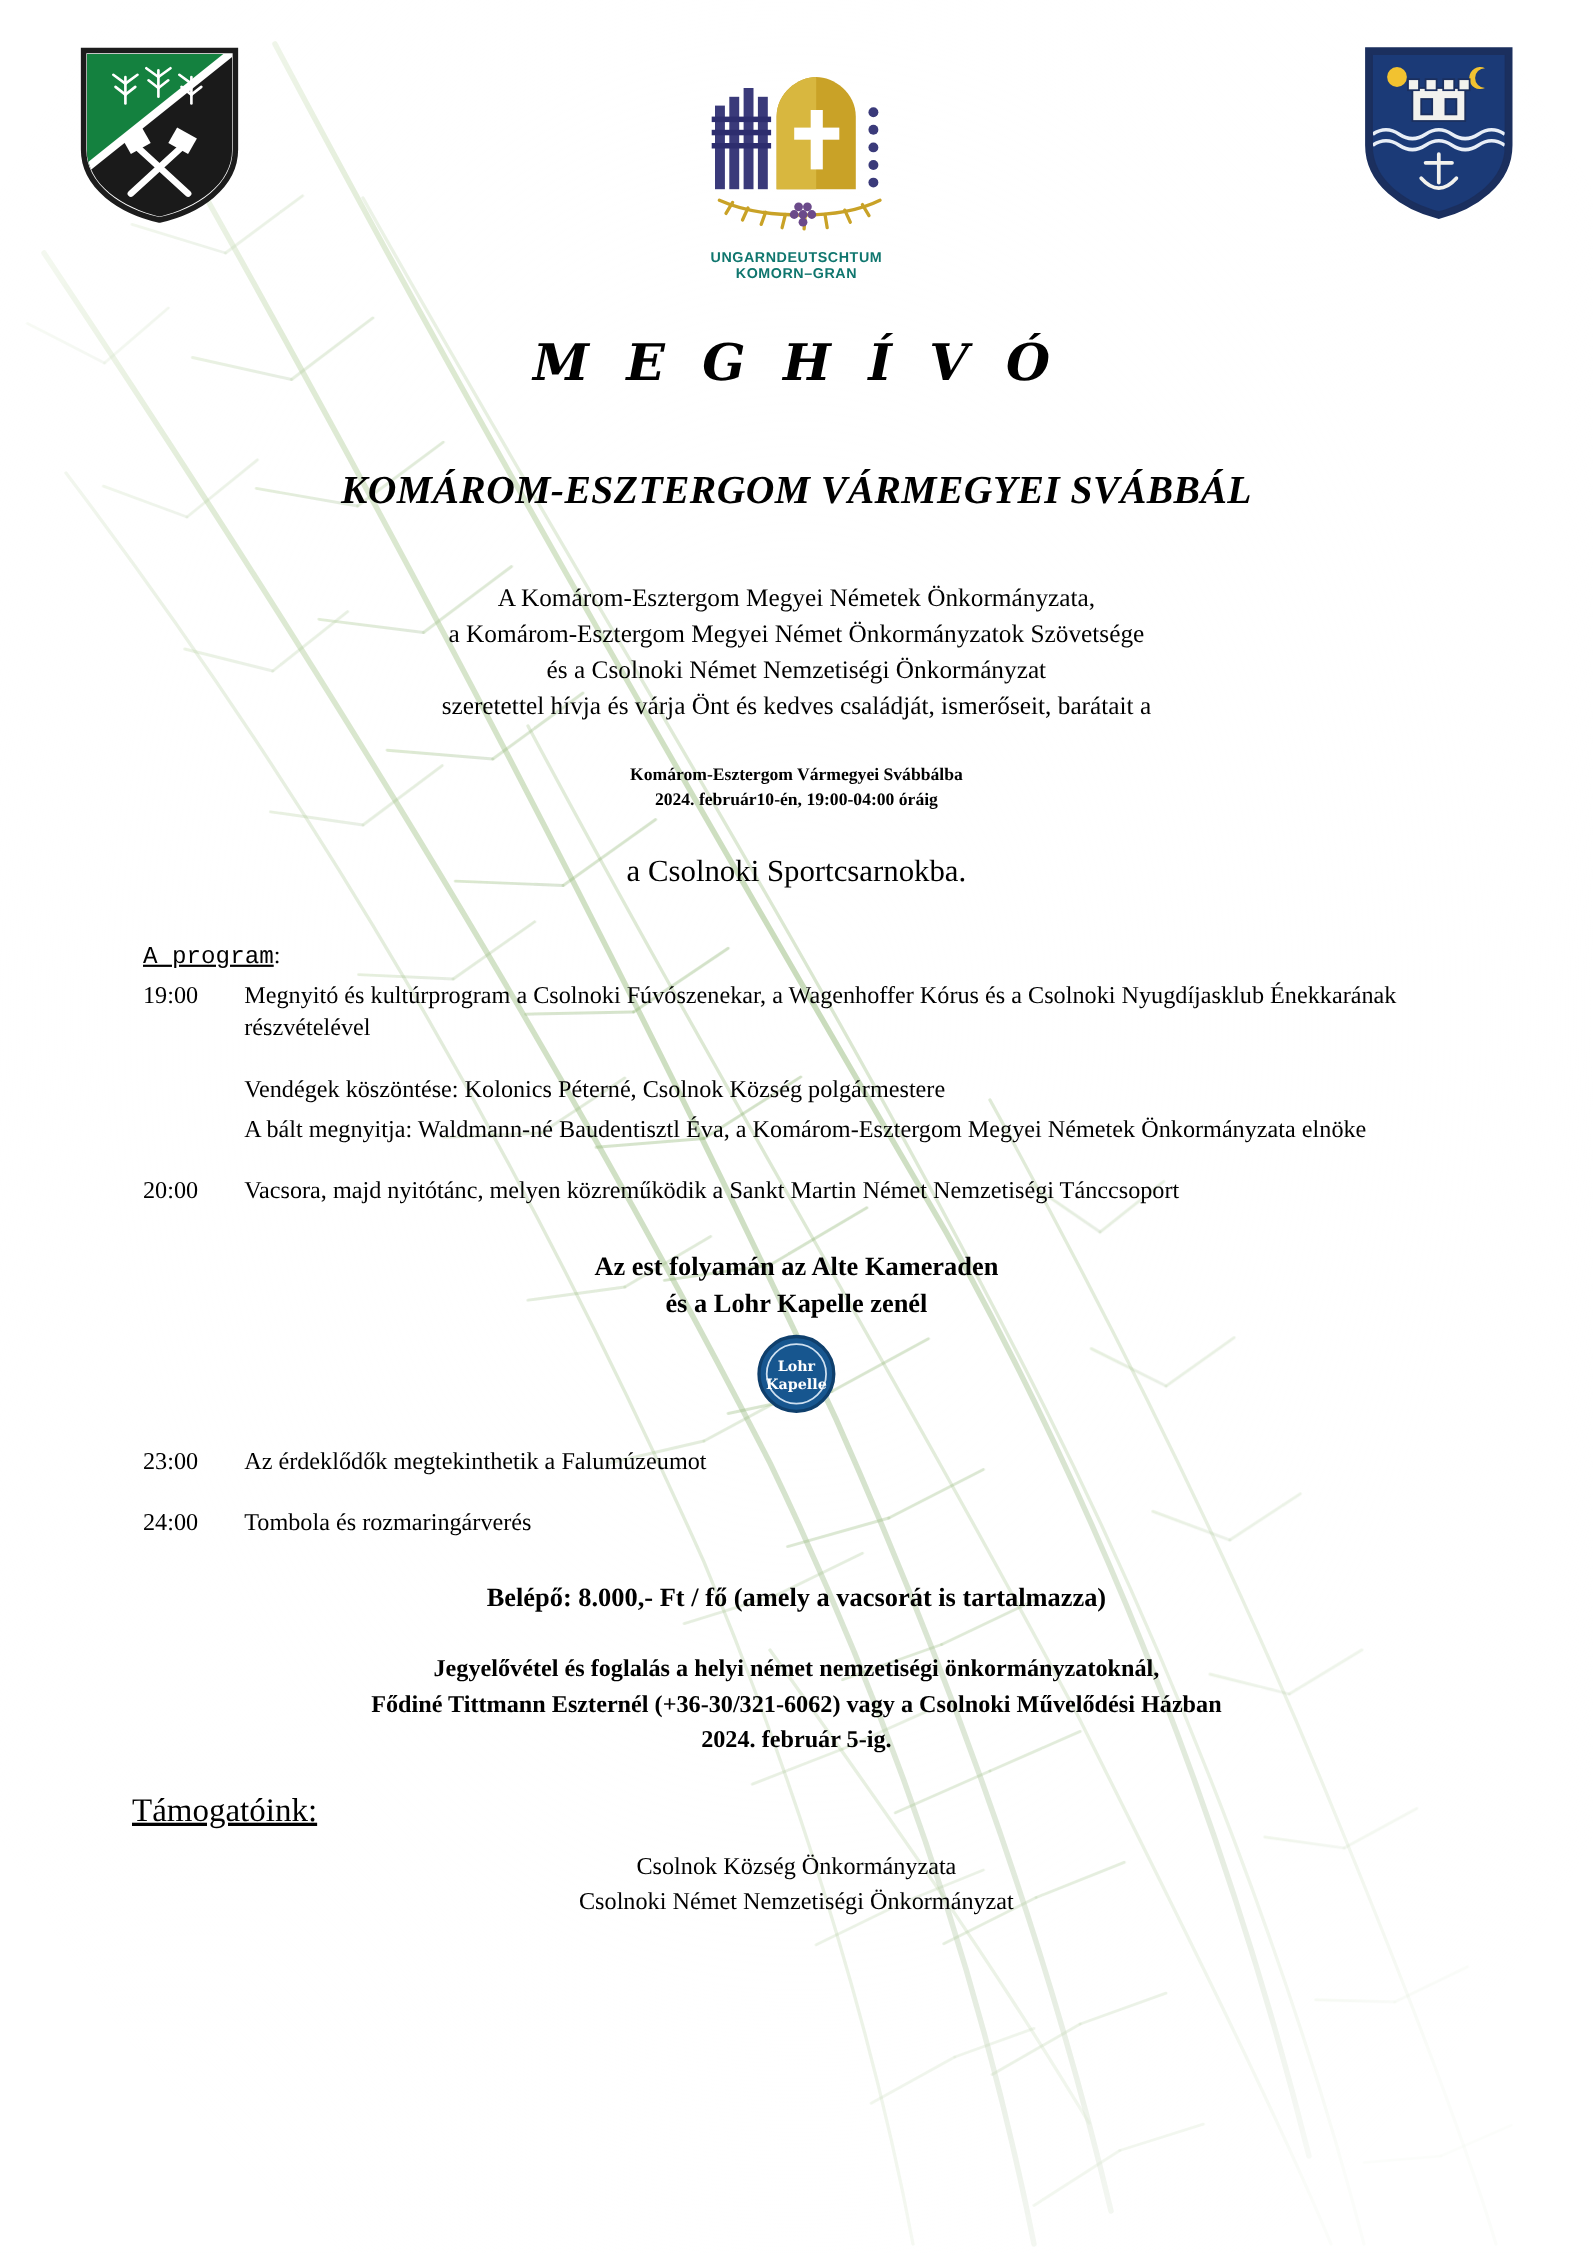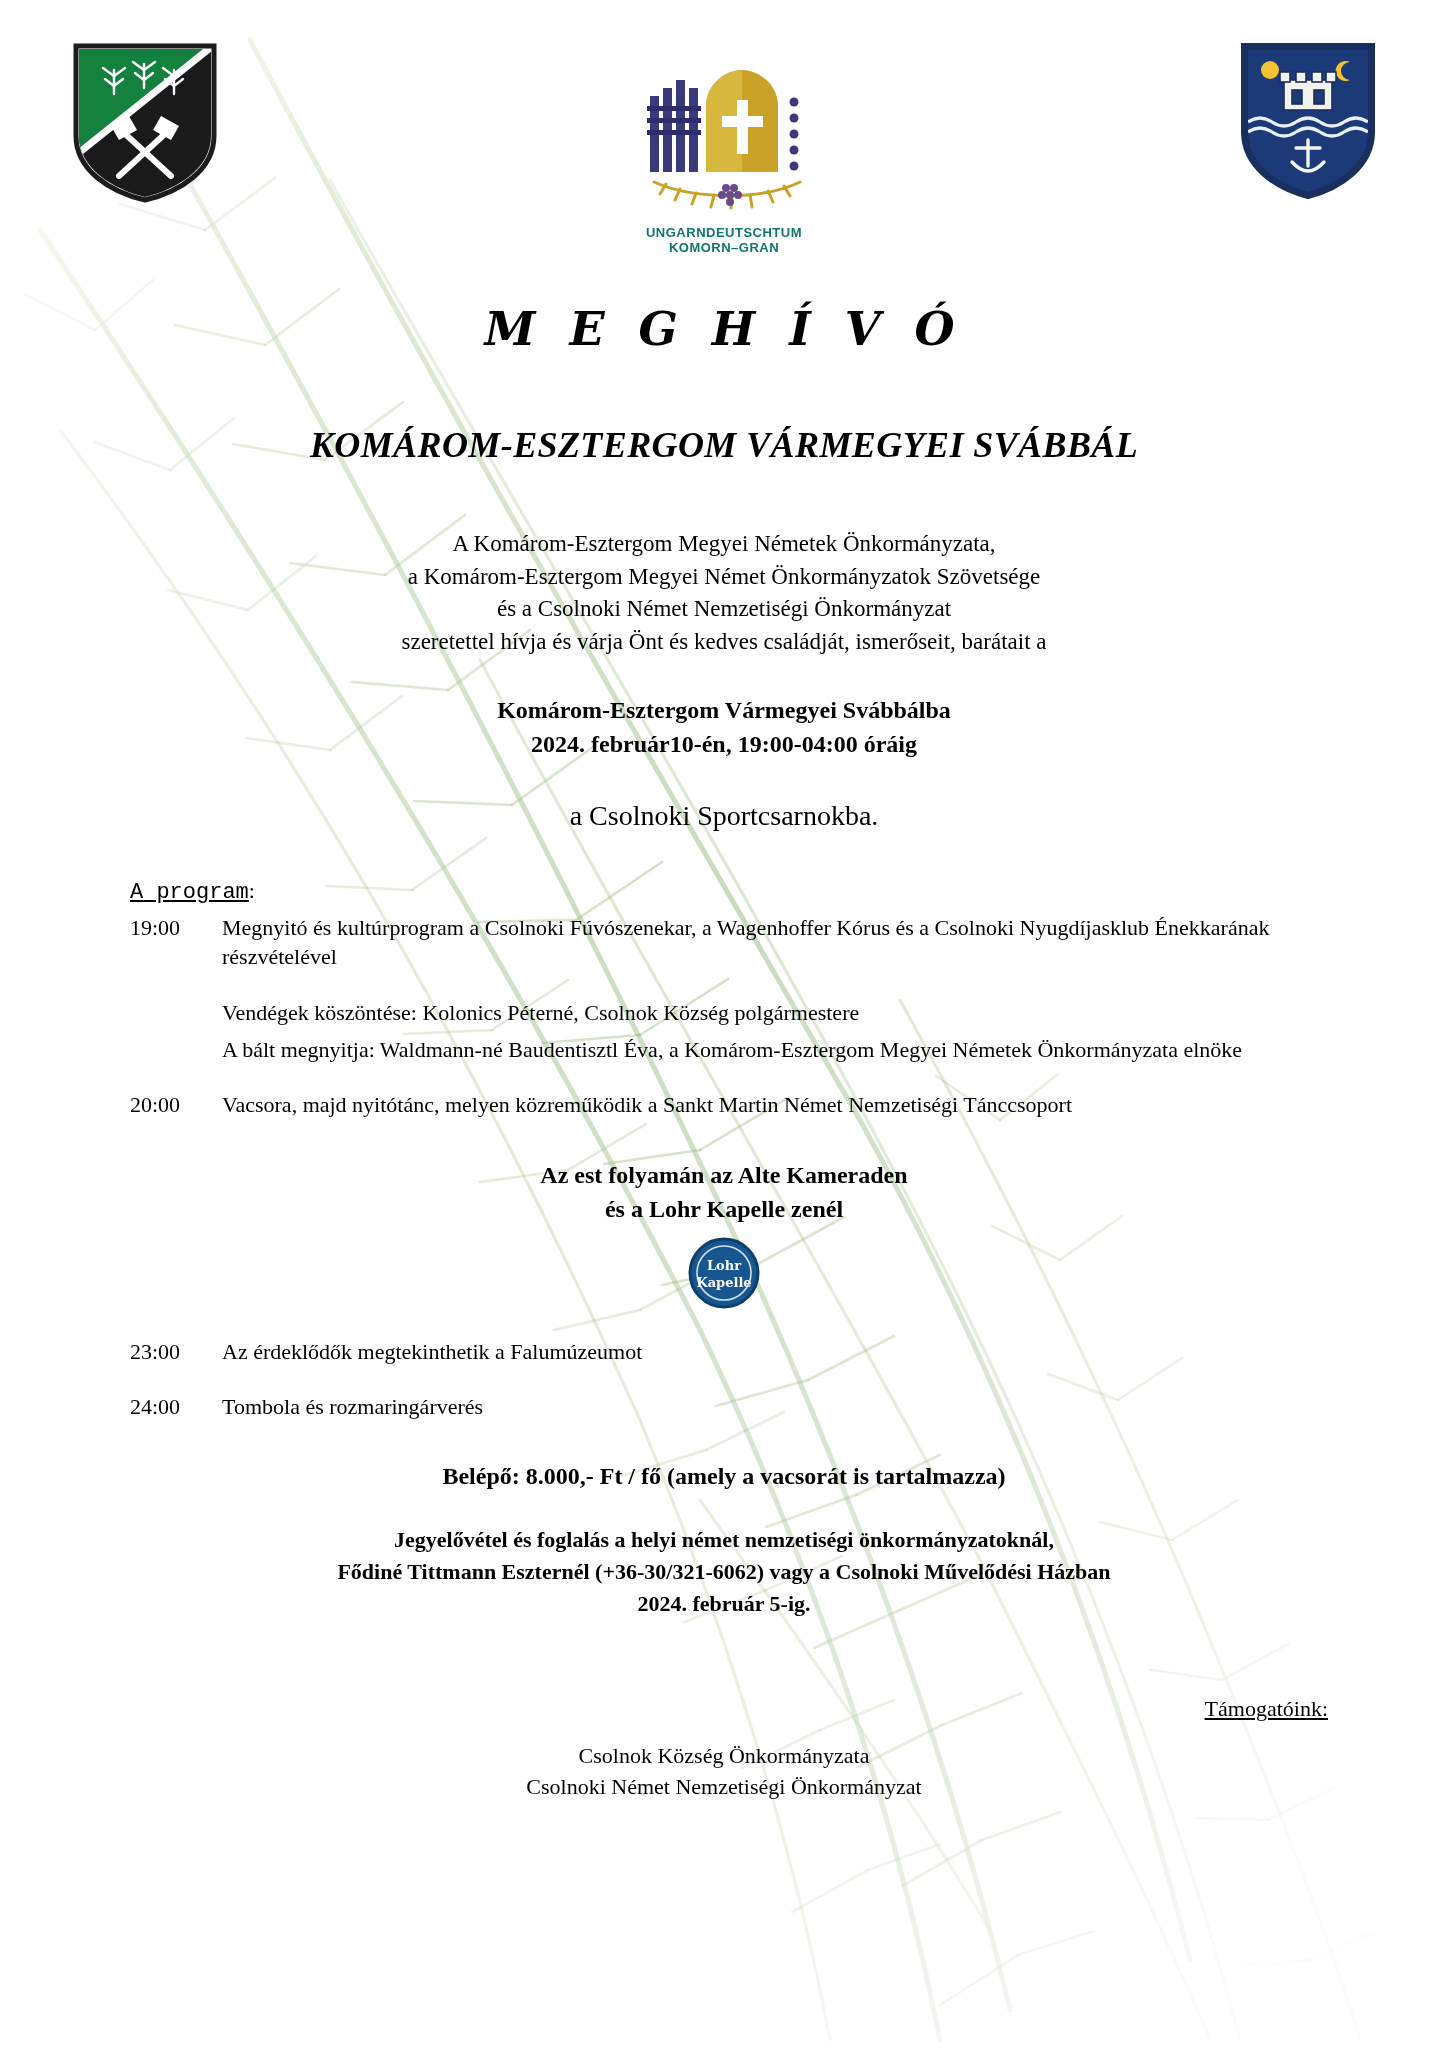--- a/index.html
+++ b/index.html
@@ -84,21 +84,21 @@
   }
 
   .intro {
     text-align: center;
     font-size: 23px;
     line-height: 1.42;
     margin-top: 62px;
   }
   .event-line {
     text-align: center;
-    font-size: 24px;
+    font-size: 16px;
     font-weight: bold;
     line-height: 1.45;
     margin-top: 34px;
   }
   .venue {
     text-align: center;
     font-size: 28px;
     margin-top: 38px;
   }
 
@@ -146,23 +146,23 @@
     margin-top: 42px;
   }
   .booking {
     text-align: center;
     font-size: 22px;
     font-weight: bold;
     line-height: 1.45;
     margin-top: 34px;
   }
   .supporters-label {
-    text-align: right;
-    font-size: 22px;
-    margin-top: 76px;
+    text-align: left;
+    font-size: 30px;
+    margin-top: 32px;
   }
   .supporters-label span { text-decoration: underline; }
   .supporters {
     text-align: center;
     font-size: 22px;
     line-height: 1.42;
     margin-top: 18px;
   }
 </style>
 </head>

